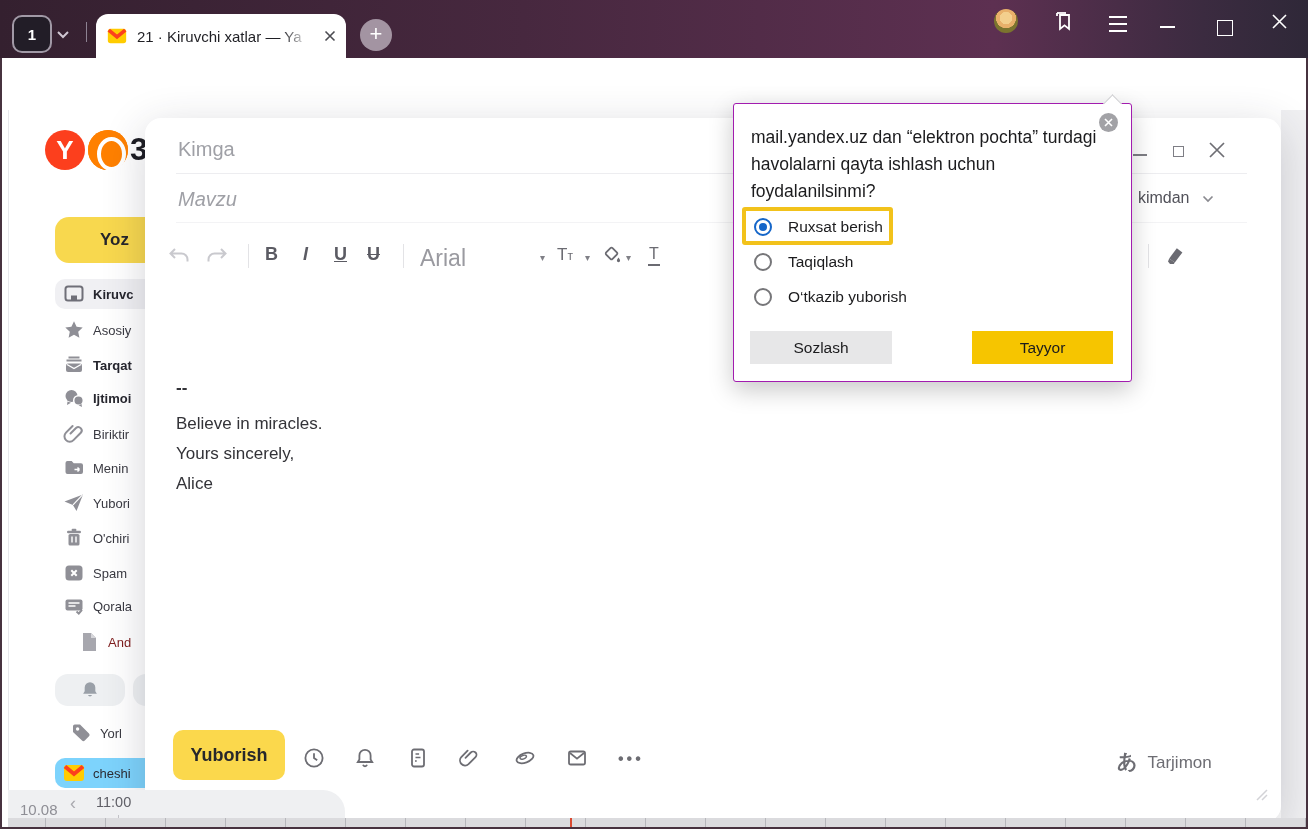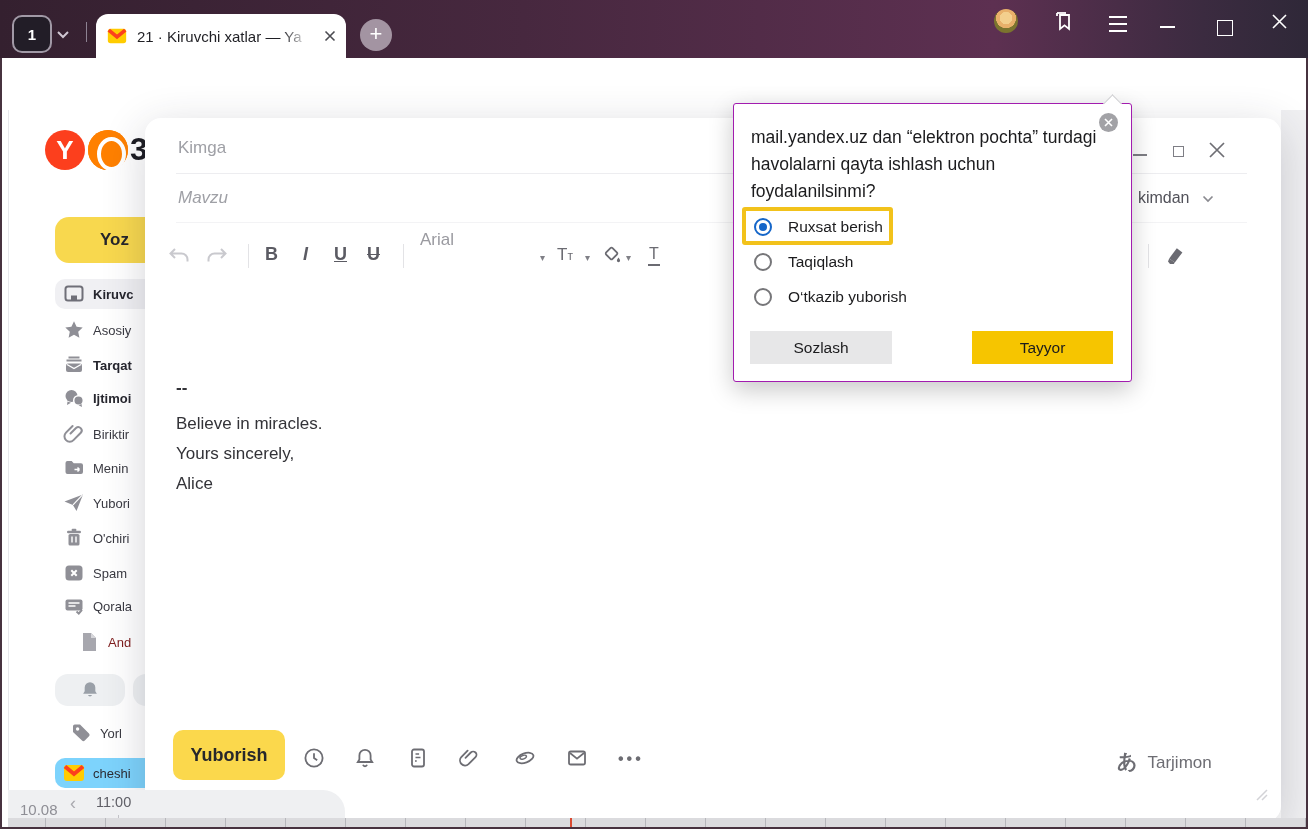--- a/index.html
+++ b/index.html
@@ -48,21 +48,21 @@
   .frow{position:absolute;left:55px;width:120px;height:30px;display:flex;align-items:center}
   .frow .fic{width:24px;height:24px;margin-left:7px;flex:none}
   .frow .flbl{margin-left:7px;font-size:13px;color:#3a3a42;white-space:nowrap}
   .frow.bold .flbl{font-weight:bold;color:#26262e}
   .frow.sel{background:#f0f0f3;border-radius:10px}
   .frow.muted .flbl{color:#7f1d1d}
   .pill{position:absolute;background:#eef0f2;border-radius:13px}
   
   .modal{position:absolute;left:145px;top:8px;width:1136px;height:704px;background:#fff;border-radius:16px;
     box-shadow:0 10px 44px rgba(40,40,60,.20)}
-  .fld{position:absolute;left:31px;border:none;outline:none;font-size:17px;color:#3c3c44;width:420px;background:transparent}
+  .fld{position:absolute;left:31px;border:none;outline:none;font-size:20px;color:#3c3c44;width:420px;background:transparent}
   .fld::placeholder{color:#9fa0a6}
   .hdiv{position:absolute;left:31px;right:34px;height:1px;background:#ededf0}
   .vdiv{position:absolute;width:1px;height:24px;background:#e3e3e6;top:126px}
   .tbt{position:absolute;top:126px;font-size:18px;color:#5b5b63;font-weight:bold}
   .caret{position:absolute;top:134px;font-size:10px;color:#808087}
   .bodyline{position:absolute;left:31px;font-size:17px;color:#333338}
   .sendbtn{position:absolute;left:28px;top:612px;width:112px;height:50px;background:#fbd84c;border-radius:10px;
     border:none;font-family:inherit;font-size:18px;font-weight:bold;color:#27272b}
   .cicon{position:absolute;top:628px;width:24px;height:24px}
   .ruler{position:absolute;left:8px;top:708px;width:1298px;height:9px;background:#dbdbde;
@@ -314,21 +314,21 @@
         </svg>
       <svg class="abs" style="left:60px;top:128px" width="24" height="20" viewBox="0 0 24 20">
           <path d="M16 3l4.5 4.5L16 12m4.5-4.5h-11a6 6 0 00-6 6v2" fill="none" stroke="#c9c9ce" stroke-width="2"></path>
         </svg>
       <div class="vdiv" style="left:103px"></div>
       <div class="tbt" style="left:120px">B</div>
       <div class="tbt" style="left:158px;font-style:italic">I</div>
       <div class="tbt" style="left:189px;text-decoration:underline">U</div>
       <div class="tbt" style="left:222px;text-decoration:line-through">U</div>
       <div class="vdiv" style="left:258px"></div>
-      <div class="abs" style="left:275px;top:112px;font-size:17px;color:#9a9aa0">Arial</div>
+      <div class="abs" style="left:275px;top:127px;font-size:23px;color:#9a9aa0">Arial</div>
       <div class="caret" style="left:395px">▾</div>
       <div class="abs" style="left:412px;top:127px;font-size:17px;color:#6b6b72">T<span style="font-size:12px">т</span></div>
       <div class="caret" style="left:440px">▾</div>
       <svg class="abs" style="left:458px;top:127px" width="19" height="19" viewBox="0 0 19 19">
           <rect x="4" y="4" width="9" height="9" rx="1.5" transform="rotate(45 8.5 8.5)" fill="none" stroke="#6b6b72" stroke-width="1.8"></rect>
           <path d="M15.5 12.5c1 1.4 1.6 2.3 1.6 3.1a1.6 1.6 0 01-3.2 0c0-.8.6-1.7 1.6-3.1z" fill="#6b6b72"></path>
         </svg>
       <div class="caret" style="left:481px">▾</div>
       <div class="abs" style="left:503px;top:127px;font-size:16px;color:#6b6b72;border-bottom:2px solid #6b6b72;padding:0 1px 1px">T</div>
 

